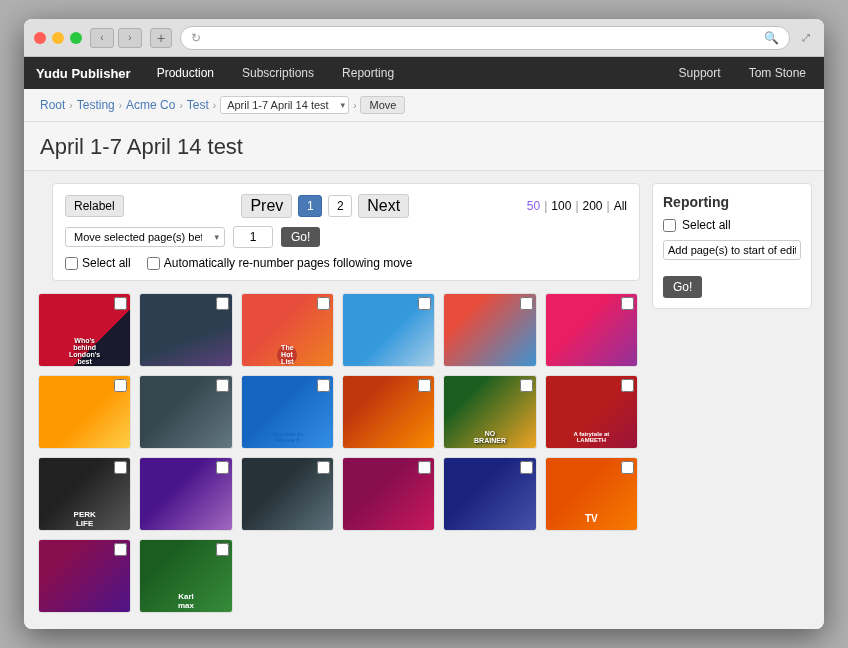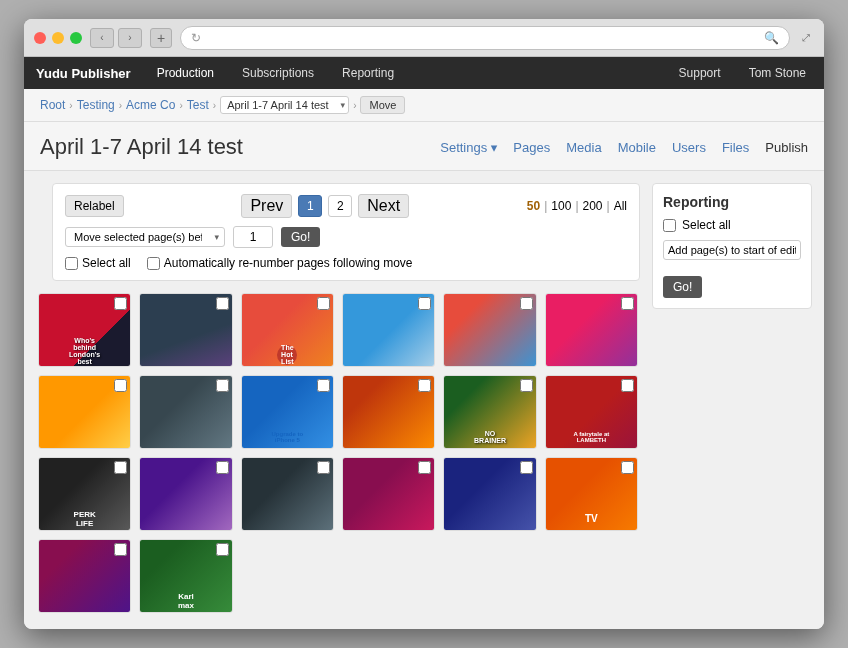--- a/index.html
+++ b/index.html
@@ -251,21 +251,21 @@
       background: #4a7ab5;
       color: white;
       border-color: #3a6aa5;
     }
     .per-page-links {
       display: flex;
       align-items: center;
       gap: 4px;
       font-size: 12px;
     }
-    .per-page-link { color: #a16207; font-weight: bold; cursor: pointer; text-align: center; }
+    .per-page-link { color: #8b5cf6; font-weight: normal; cursor: pointer; text-align: center; }
     .per-page-sep { color: #999; }
     .controls-row2 {
       display: flex;
       align-items: center;
       gap: 8px;
     }
     .select-wrap {
       position: relative;
       display: inline-flex;
       align-items: center;
@@ -466,29 +466,20 @@
       </select>
     </div>
     <span class="breadcrumb-sep">›</span>
     <button class="breadcrumb-action-btn">Move</button>
   </div>
 
   <div class="page-content">
 
     <div class="page-header">
       <h1 class="page-title">April 1-7 April 14 test</h1>
-      <div class="page-tabs">
-        <span class="page-tab">Settings ▾</span>
-        <span class="page-tab">Pages</span>
-        <span class="page-tab">Media</span>
-        <span class="page-tab">Mobile</span>
-        <span class="page-tab">Users</span>
-        <span class="page-tab">Files</span>
-        <span class="page-tab publish-tab">Publish</span>
-      </div>
     </div>
 
     <div class="main-area">
 
       <div class="pages-panel">
 
         <div class="panel-controls">
           <div class="controls-row1">
             <button class="relabel-btn">Relabel</button>
             <div class="pagination">

